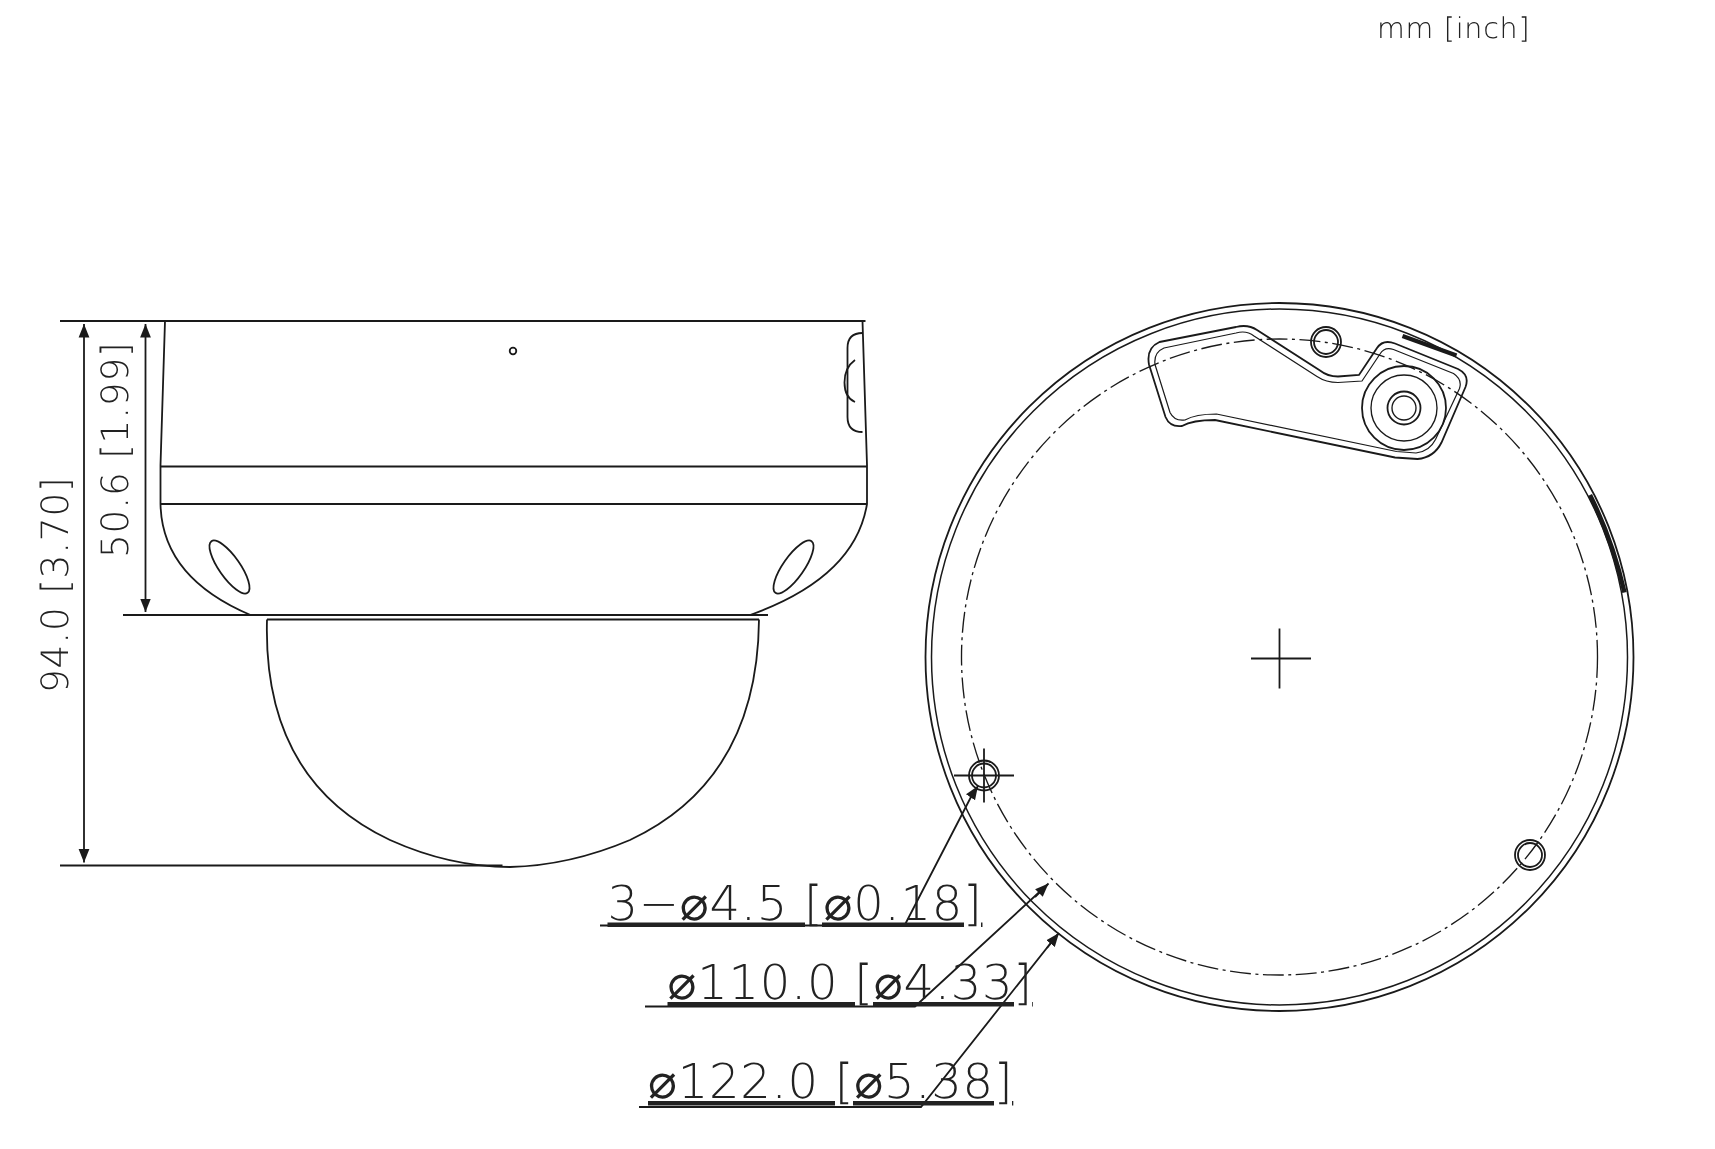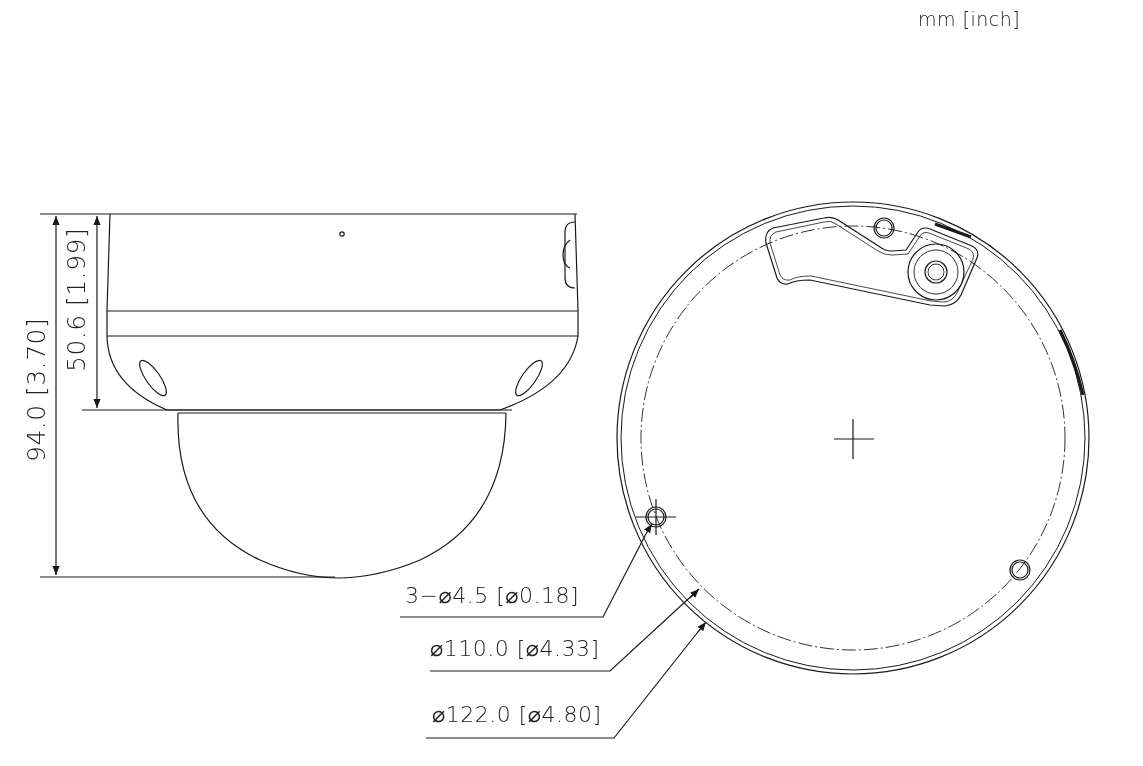--- a/index.html
+++ b/index.html
@@ -1,20 +1,20 @@
 <!DOCTYPE html>
 <html><head>
 <meta charset="utf-8">
 <style>
   html, body { margin:0; padding:0; background:#ffffff; }
   body { width:1143px; height:766px; position:relative; overflow:hidden; font-family:"Liberation Sans", sans-serif; }
   #drawing { position:absolute; left:0; top:0; }
   .lbl { position:absolute; font-family:"DejaVu Sans", sans-serif; color:#222; font-weight:300; letter-spacing:0.5px; white-space:nowrap; }
   .units { left:918px; top:8px; font-size:19px; }
-  .callout { font-size:22px; }
+  .callout { font-size:32px;text-decoration:underline; }
   .vert { transform-origin:left top; transform:rotate(-90deg); font-size:25px; }
 </style>
 </head>
 <body>
 
 <svg id="drawing" width="1143" height="766" viewBox="0 0 1143 766" xmlns="http://www.w3.org/2000/svg" fill="none" stroke="#1a1a1a" stroke-width="1.2">
   <defs>
     <marker id="arrow" viewBox="0 0 10 10" refX="10" refY="5" markerWidth="9" markerHeight="14" orient="auto-start-reverse" markerUnits="userSpaceOnUse">
       <path d="M0,1 L10,5 L0,9 z" fill="#1a1a1a" stroke="none"></path>
     </marker>
@@ -80,14 +80,14 @@
     <line x1="698" y1="632" x2="706" y2="622" marker-end="url(#arrow)"></line>
   </g>
 </svg>
 
 <div class="lbl units">mm [inch]</div>
 
 <div class="lbl vert" style="left:22px; top:462px;">94.0 [3.70]</div>
 <div class="lbl vert" style="left:62px; top:372px;">50.6 [1.99]</div>
 
 <div class="lbl callout" style="left:405px; top:583px;">3−⌀4.5 [⌀0.18]</div>
-<div class="lbl callout" style="left:430px; top:636px;">⌀110.0 [⌀4.33]</div>
-<div class="lbl callout" style="left:432px; top:702px;">⌀122.0 [⌀4.80]</div>
+<div class="lbl callout" style="left:445px; top:636px;">⌀110.0 [⌀4.33]</div>
+<div class="lbl callout" style="left:432px; top:702px;">⌀122.0 [⌀5.38]</div>
 
 </body></html>

